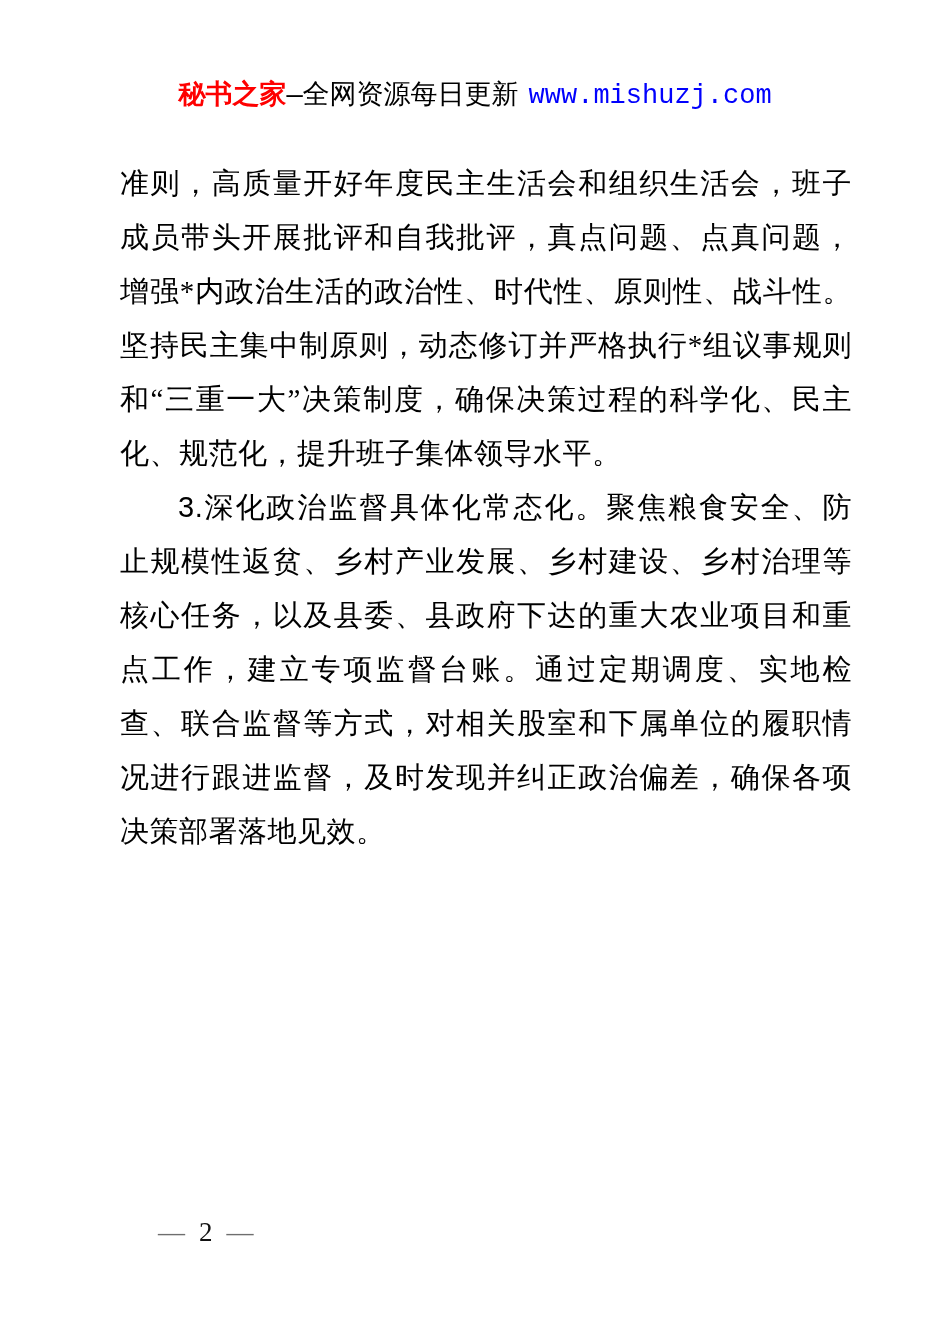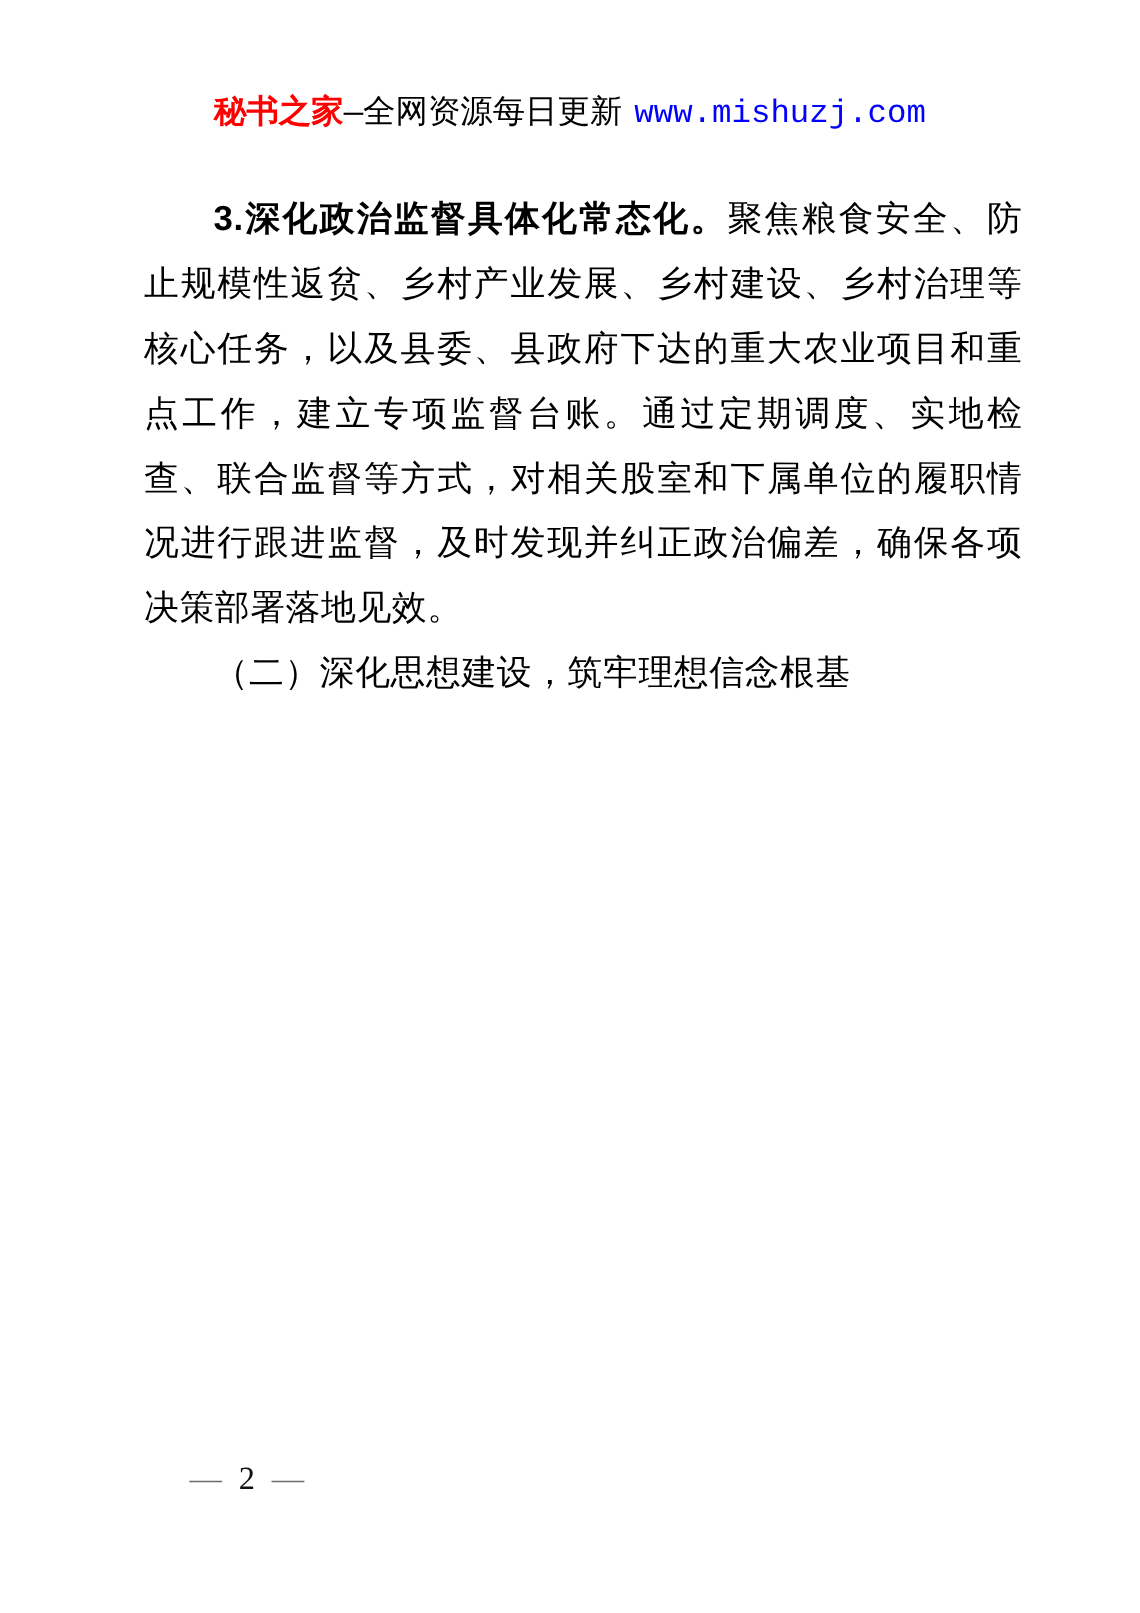--- a/index.html
+++ b/index.html
@@ -33,21 +33,21 @@
     width: 732px;
     font-size: 29px;
     line-height: 54px;
     text-align: justify;
     text-justify: inter-ideograph;
     letter-spacing: 0.5px;
   }
   .para { margin: 0; text-indent: 2em; }
   .para.no-indent { text-indent: 0; }
   .lead {
-    font-weight: 700;
+    font-weight: 400;
     font-family: "Liberation Sans", "DejaVu Sans", sans-serif;
   }
 
   
   .footer {
     position: absolute;
     top: 1212px; left: 158px;
     font-size: 27px;
     line-height: 40px;
     color: #222;
@@ -58,21 +58,21 @@
 </head>
 <body>
 
 <div class="page">
 
   <div class="header">
     <span class="brand">秘书之家</span><span class="tagline">—全网资源每日更新</span><span class="url">www.mishuzj.com</span>
   </div>
 
   <div class="body-text">
+    <p class="para no-indent"><span>准则，高质量开好年度民主生活会和组织生活会，班子成员带头开展批评和自我批评，真点问题、点真问题，增强*内政治生活的政治性、时代性、原则性、战斗性。坚持民主集中制原则，动态修订并严格执行*组议事规则和“三重一大”决策制度，确保决策过程的科学化、民主化、规范化，提升班子集体领导水平。</span></p>
     <p class="para"><span class="lead">3.深化政治监督具体化常态化。</span><span>聚焦粮食安全、防止规模性返贫、乡村产业发展、乡村建设、乡村治理等核心任务，以及县委、县政府下达的重大农业项目和重点工作，建立专项监督台账。通过定期调度、实地检查、联合监督等方式，对相关股室和下属单位的履职情况进行跟进监督，及时发现并纠正政治偏差，确保各项决策部署落地见效。</span></p>
-    <p class="para"><span>（二）深化思想建设，筑牢理想信念根基</span></p>
   </div>
 
   <div class="footer">
     <span class="dash">—</span><span class="pagenum">2</span><span class="dash">—</span>
   </div>
 
 </div>
 
 </body></html>

